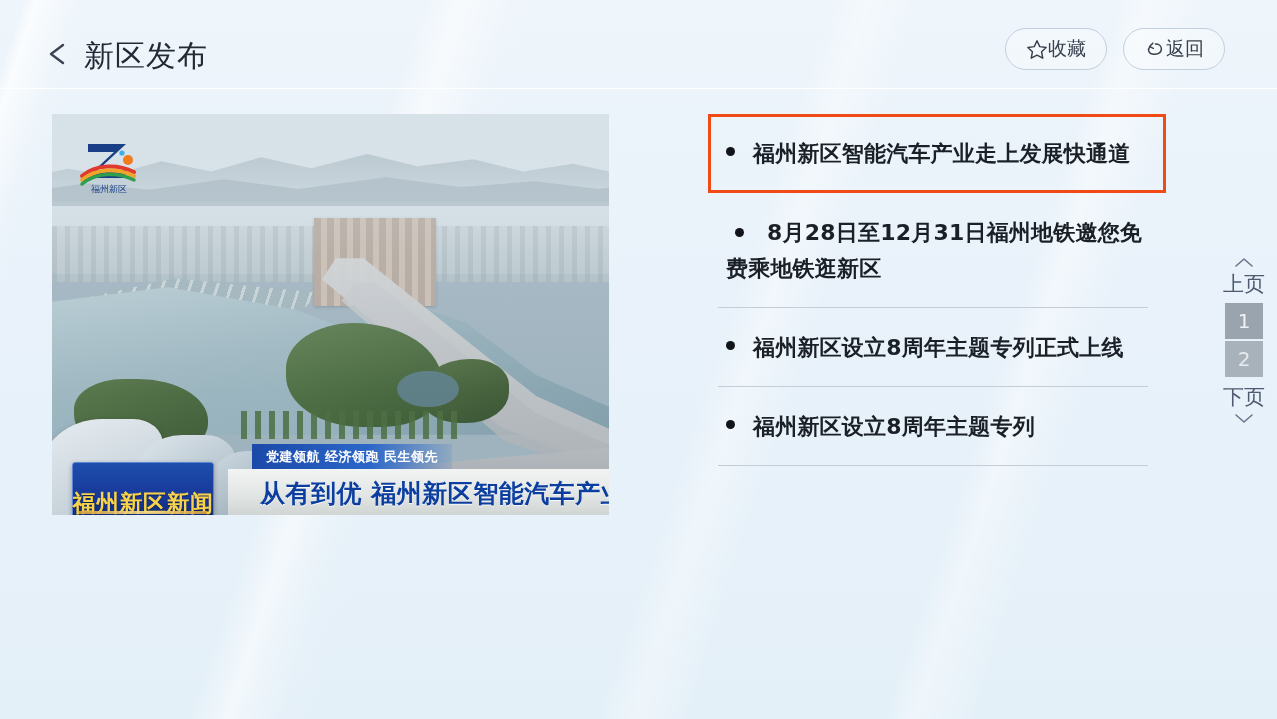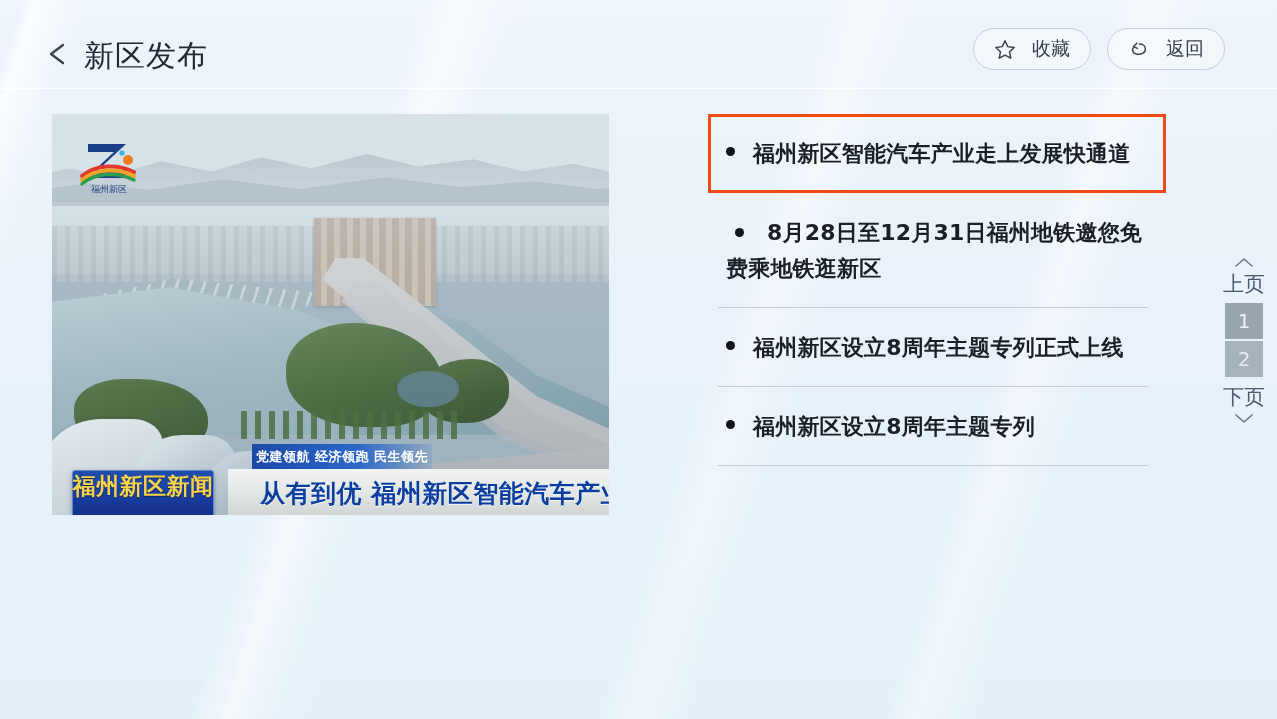--- a/index.html
+++ b/index.html
@@ -79,21 +79,21 @@
     position: absolute;
     right: 76px;
     top: 28px;
     display: flex;
     gap: 16px;
   }
   .hbtn {
     display: flex;
     align-items: center;
     justify-content: center;
-    gap: 16px;
+    gap: 0;
     height: 42px;
     padding: 0 20px;
     border: 1px solid #c3cfe0;
     border-radius: 21px;
     background: rgba(255,255,255,0.30);
     color: #39414e;
     font-size: 19px;
     line-height: 1;
     box-sizing: border-box;
     cursor: pointer;
@@ -269,21 +269,21 @@
     height: 58px;
   }
   .watermark svg { display: block; }
 
   
   .caption-top {
     position: absolute;
     left: 200px;
     top: 330px;
     height: 25px;
-    padding: 0 4px;
+    padding: 0 14px;
     display: flex;
     align-items: center;
     background: linear-gradient(90deg, #1b49a8 0%, #2a66c8 58%, rgba(42,102,200,0.12) 100%);
     color: #ffffff;
     font-size: 13px;
     font-weight: bold;
     letter-spacing: 0.5px;
     white-space: nowrap;
   }
   .caption-bar {
@@ -308,24 +308,23 @@
   .caption-badge {
     position: absolute;
     left: 20px;
     top: 348px;
     width: 140px;
     height: 56px;
     background: linear-gradient(180deg, #1e4fae 0%, #17399a 56%, #0f2a76 100%);
     border: 1px solid #5c86d4;
     border-radius: 3px;
     display: flex;
-    align-items: flex-start;
+    align-items: flex-end;
     justify-content: center;
     box-shadow: 0 2px 5px rgba(0,0,0,0.3);
-    margin-top: 8px;
   }
   .caption-badge .txt {
     font-size: 23px;
     font-weight: bold;
     color: #f7d24a;
     letter-spacing: 0.5px;
     text-shadow: 0 1px 1px rgba(0,0,0,0.45);
     white-space: nowrap;
   }
   .caption-badge::after {

